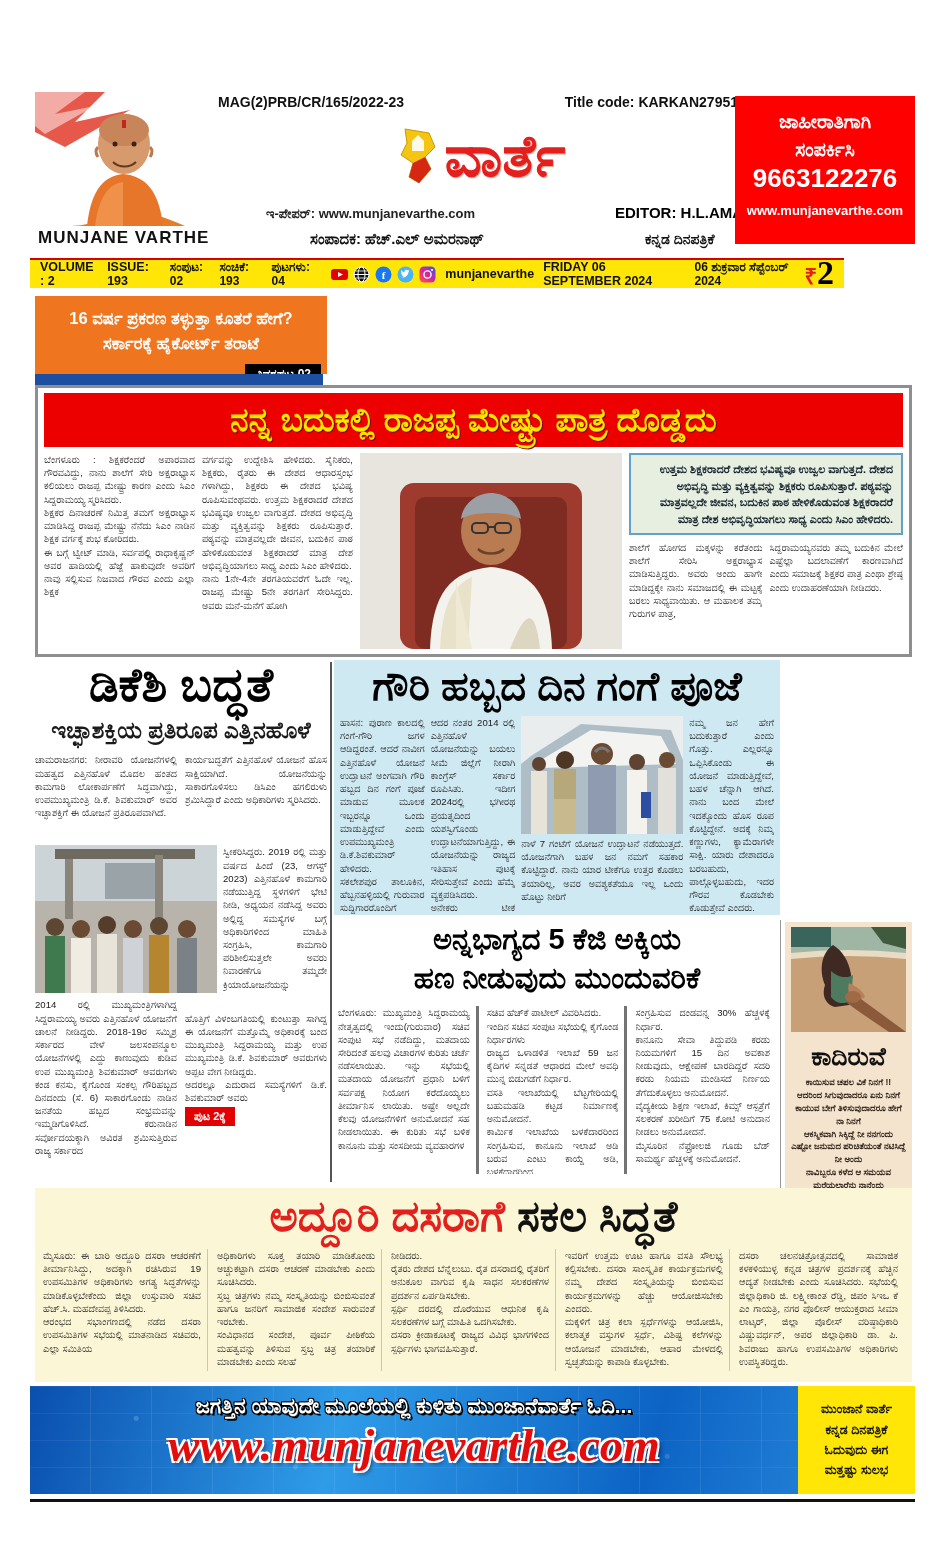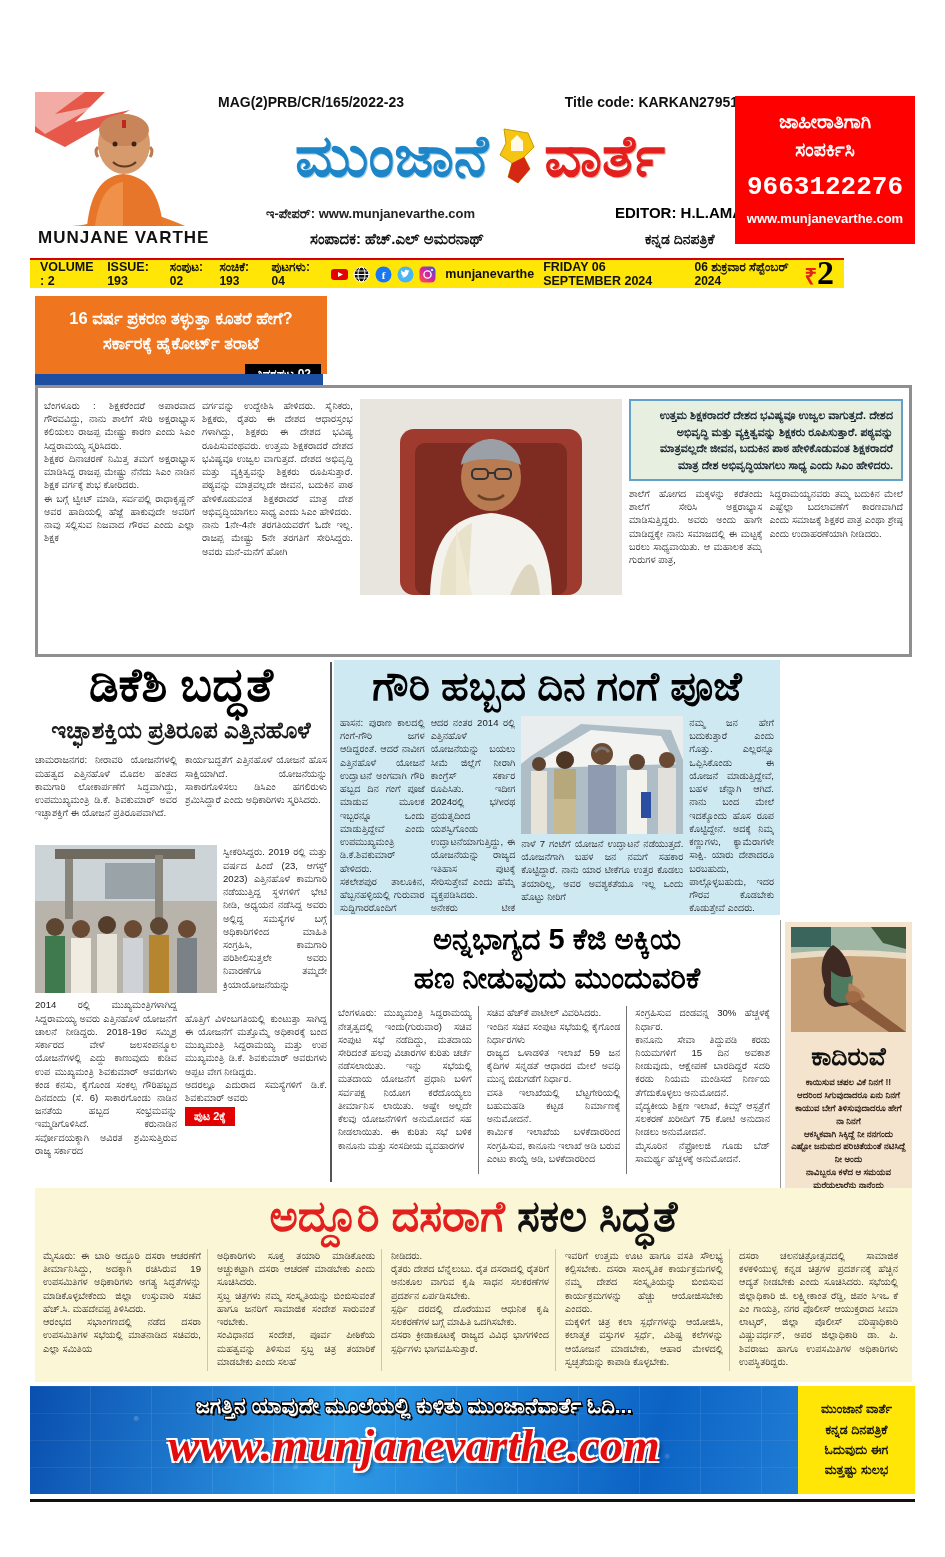--- a/index.html
+++ b/index.html
@@ -14,21 +14,21 @@
   .reg-row { position:absolute; left:188px; top:6px; width:520px; display:flex; justify-content:space-between; font-size:14px; font-weight:bold; color:#111; }
   .title-row { position:absolute; left:180px; top:22px; width:540px; height:92px; display:flex; align-items:center; justify-content:center; gap:6px; }
   .t-blue { font-size:58px; font-weight:bold; color:#1d86c8; text-shadow:1px 1px 0 #9fcbe4; }
   .t-red  { font-size:58px; font-weight:bold; color:#e3201e; text-shadow:1px 1px 0 #f2b0a0; }
   .epaper { position:absolute; left:195px; top:118px; font-size:13px; font-weight:bold; color:#222;margin-left:41px; }
   .editor-en { position:absolute; left:585px; top:116px; font-size:15px; font-weight:bold; color:#000; }
   .sampadaka { position:absolute; left:280px; top:142px; font-size:15px; font-weight:bold; color:#111; }
   .daily-tag { position:absolute; left:615px; top:143px; font-size:14px; font-weight:bold; color:#111; }
   .ad-box { position:absolute; right:0; top:8px; width:180px; height:148px; background:#ff0000; color:#fff; text-align:center; padding-top:12px; }
   .ad-box .l { font-size:19px; font-weight:bold; line-height:1.45; }
-  .ad-box .phone { font-family:Liberation Mono, monospace; font-size:26px; font-weight:bold; margin-top:9px; }
+  .ad-box .phone { font-family:Liberation Sans, sans-serif; font-size:26px; font-weight:bold; margin-top:0; }
   .ad-box .site { font-size:13px; font-weight:bold; margin-top:9px; }
 
   
   .infobar { position:absolute; left:30px; top:258px; width:814px; height:30px; background:#ffe606; display:flex; align-items:center; padding:0 10px; gap:9px; font-size:12.5px; font-weight:bold; color:#111; border-top:2px solid #d40000; }
   .infobar .kn { font-size:12px; }
   .soc { display:flex; align-items:center; gap:5px; margin-left:6px; }
   .soc .ic { width:17px; height:17px; display:inline-block; }
   .price { margin-left:auto; display:flex; align-items:baseline; }
   .price .cur { color:#e3201e; font-size:22px; font-weight:bold; }
   .price .val { color:#000; font-size:34px; font-weight:bold; font-family:"Liberation Serif", serif; line-height:0.8; }
@@ -74,21 +74,21 @@
   .gowri { position:absolute; left:334px; top:660px; width:446px; height:255px; background:#cfe9f3; padding:4px 6px; }
   .gowri-h { font-size:40px; font-weight:bold; color:#000; text-align:center; white-space:nowrap; }
   .gowri-body { display:flex; gap:6px; margin-top:6px; height:198px; }
   .gowri-c { width:102px; }
   .gowri-mid { width:162px; flex:none; display:flex; flex-direction:column; gap:3px; }
   .gowri-photo { width:162px; height:118px; }
 
   .cabinet { position:absolute; left:334px; top:918px; width:446px; height:264px; background:#fff; padding:2px 4px; }
   .cabinet-h { font-size:29px; font-weight:bold; text-align:center; line-height:1.35; color:#000; white-space:pre-line; }
   .cabinet-body { display:flex; gap:8px; margin-top:8px; height:168px; }
-  .cabinet-body > div { width:33.3%; border-right:1px solid #737373; padding-right:6px; }
+  .cabinet-body > div { width:33.3%; border-right:3px solid #737373; padding-right:6px; }
   .cabinet-body > div:last-child { border-right:none; }
 
   .poem { position:absolute; left:785px; top:922px; width:127px; height:458px; background:#f4e3cd; padding:5px 6px; }
   .poem-photo { width:115px; height:105px; }
   .poem-title { font-size:25px; font-weight:bold; text-align:center; margin:6px 0 4px; color:#111; }
   .poem-lines { font-size:8.6px; font-weight:bold; line-height:1.5; text-align:center; white-space:pre-line; color:#30241a; }
   .poem-author { font-size:9px; font-weight:bold; text-align:right; margin-top:4px; color:#30241a; }
 
   
   .dasara { position:absolute; left:35px; top:1188px; width:877px; height:194px; background:#fbf6d6; padding:4px 8px; }
@@ -139,21 +139,20 @@
       <path d="M115 55 q4 4 0 10" stroke="#b97a50" stroke-width="3" fill="none"></path>
     </svg>
     <div class="latin-name">MUNJANE VARTHE</div>
 
     <div class="reg-row">
       <span>MAG(2)PRB/CR/165/2022-23</span>
       <span>Title code: KARKAN27951</span>
     </div>
 
     <div class="title-row">
-      <span class="t-blue">ಮುಂಜಾನೆ</span>
       <svg width="44" height="58" viewBox="0 0 44 58" xmlns="http://www.w3.org/2000/svg">
         <path d="M10 2 L34 6 L40 20 L30 30 L36 42 L24 56 L14 50 L18 36 L6 28 L12 16 Z" fill="#f5c511" stroke="#c79a00" stroke-width="1"></path>
         <path d="M30 30 L36 42 L24 56 L14 50 L18 36 Z" fill="#d42815"></path>
         <rect x="17" y="14" width="12" height="10" fill="#ffffff" opacity="0.9"></rect>
         <path d="M17 14 L23 8 L29 14 Z" fill="#ffffff" opacity="0.9"></path>
       </svg>
       <span class="t-red">ವಾರ್ತೆ</span>
     </div>
 
     <div class="epaper">ಇ-ಪೇಪರ್: www.munjanevarthe.com</div>
@@ -229,20 +228,21 @@
       <div class="page-tag">ವಿವರಪುಟ 03</div>
     </div>
     <div class="tsep"></div>
     <div class="teaser teaser-3">
       <div class="txt">ತಾಳಕೋಟಿ ಸಹಕಾರಿ ಬ್ಯಾಂಕಿನ 65ನೇ ವಾರ್ಷಿಕ ಮಹಾಸಭೆ ಬ್ಯಾಂಕಿನ ಅಭಿವೃದ್ಧಿಗೆ ಸದಸ್ಯರ ಸಹಕಾರ ಅಗತ್ಯ</div>
       <div class="page-tag">ವಿವರಪುಟ 04</div>
     </div>
   </div>
 
   <section class="lead-box">
+    <div class="lead-headline">ನನ್ನ ಬದುಕಲ್ಲಿ ರಾಜಪ್ಪ ಮೇಷ್ಟ್ರು ಪಾತ್ರ ದೊಡ್ಡದು</div>
     <div class="lead-body">
       <div class="bodytext lead-c1">ಬೆಂಗಳೂರು : ಶಿಕ್ಷಕರೆಂದರೆ ಅಪಾರವಾದ ಗೌರವವಿದ್ದು, ನಾನು ಶಾಲೆಗೆ ಸೇರಿ ಅಕ್ಷರಾಭ್ಯಾಸ ಕಲಿಯಲು ರಾಜಪ್ಪ ಮೇಷ್ಟ್ರು ಕಾರಣ ಎಂದು ಸಿಎಂ ಸಿದ್ದರಾಮಯ್ಯ ಸ್ಮರಿಸಿದರು.
 ಶಿಕ್ಷಕರ ದಿನಾಚರಣೆ ನಿಮಿತ್ತ ತಮಗೆ ಅಕ್ಷರಾಭ್ಯಾಸ ಮಾಡಿಸಿದ್ದ ರಾಜಪ್ಪ ಮೇಷ್ಟ್ರು ನೆನೆದು ಸಿಎಂ ನಾಡಿನ ಶಿಕ್ಷಕ ವರ್ಗಕ್ಕೆ ಶುಭ ಕೋರಿದರು.
 ಈ ಬಗ್ಗೆ ಟ್ವೀಟ್ ಮಾಡಿ, ಸರ್ವಪಲ್ಲಿ ರಾಧಾಕೃಷ್ಣನ್ ಅವರ ಹಾದಿಯಲ್ಲಿ ಹೆಜ್ಜೆ ಹಾಕುವುದೇ ಅವರಿಗೆ ನಾವು ಸಲ್ಲಿಸುವ ನಿಜವಾದ ಗೌರವ ಎಂದು ಎಲ್ಲಾ ಶಿಕ್ಷಕ</div>
       <div class="bodytext lead-c2">ವರ್ಗವನ್ನು ಉದ್ದೇಶಿಸಿ ಹೇಳಿದರು. ಸೈನಿಕರು, ಶಿಕ್ಷಕರು, ರೈತರು ಈ ದೇಶದ ಆಧಾರಸ್ತಂಭ ಗಳಾಗಿದ್ದು, ಶಿಕ್ಷಕರು ಈ ದೇಶದ ಭವಿಷ್ಯ ರೂಪಿಸುವಂಥವರು. ಉತ್ತಮ ಶಿಕ್ಷಕರಾದರೆ ದೇಶದ ಭವಿಷ್ಯವೂ ಉಜ್ವಲ ವಾಗುತ್ತದೆ. ದೇಶದ ಅಭಿವೃದ್ಧಿ ಮತ್ತು ವ್ಯಕ್ತಿತ್ವವನ್ನು ಶಿಕ್ಷಕರು ರೂಪಿಸುತ್ತಾರೆ. ಪಠ್ಯವನ್ನು ಮಾತ್ರವಲ್ಲದೇ ಜೀವನ, ಬದುಕಿನ ಪಾಠ ಹೇಳಿಕೊಡುವಂತ ಶಿಕ್ಷಕರಾದರೆ ಮಾತ್ರ ದೇಶ ಅಭಿವೃದ್ಧಿಯಾಗಲು ಸಾಧ್ಯ ಎಂದು ಸಿಎಂ ಹೇಳಿದರು.
 ನಾನು 1ನೇ-4ನೇ ತರಗತಿಯವರೆಗೆ ಓದೇ ಇಲ್ಲ. ರಾಜಪ್ಪ ಮೇಷ್ಟ್ರು 5ನೇ ತರಗತಿಗೆ ಸೇರಿಸಿದ್ದರು. ಅವರು ಮನೆ-ಮನೆಗೆ ಹೋಗಿ</div>
       <svg class="lead-photo" viewBox="0 0 262 196" xmlns="http://www.w3.org/2000/svg">
         <rect width="262" height="196" fill="#e8e4de"></rect>
         <rect x="40" y="30" width="182" height="166" rx="14" fill="#9e3b2e"></rect>
         <rect x="55" y="44" width="152" height="152" rx="10" fill="#7e2c22"></rect>

